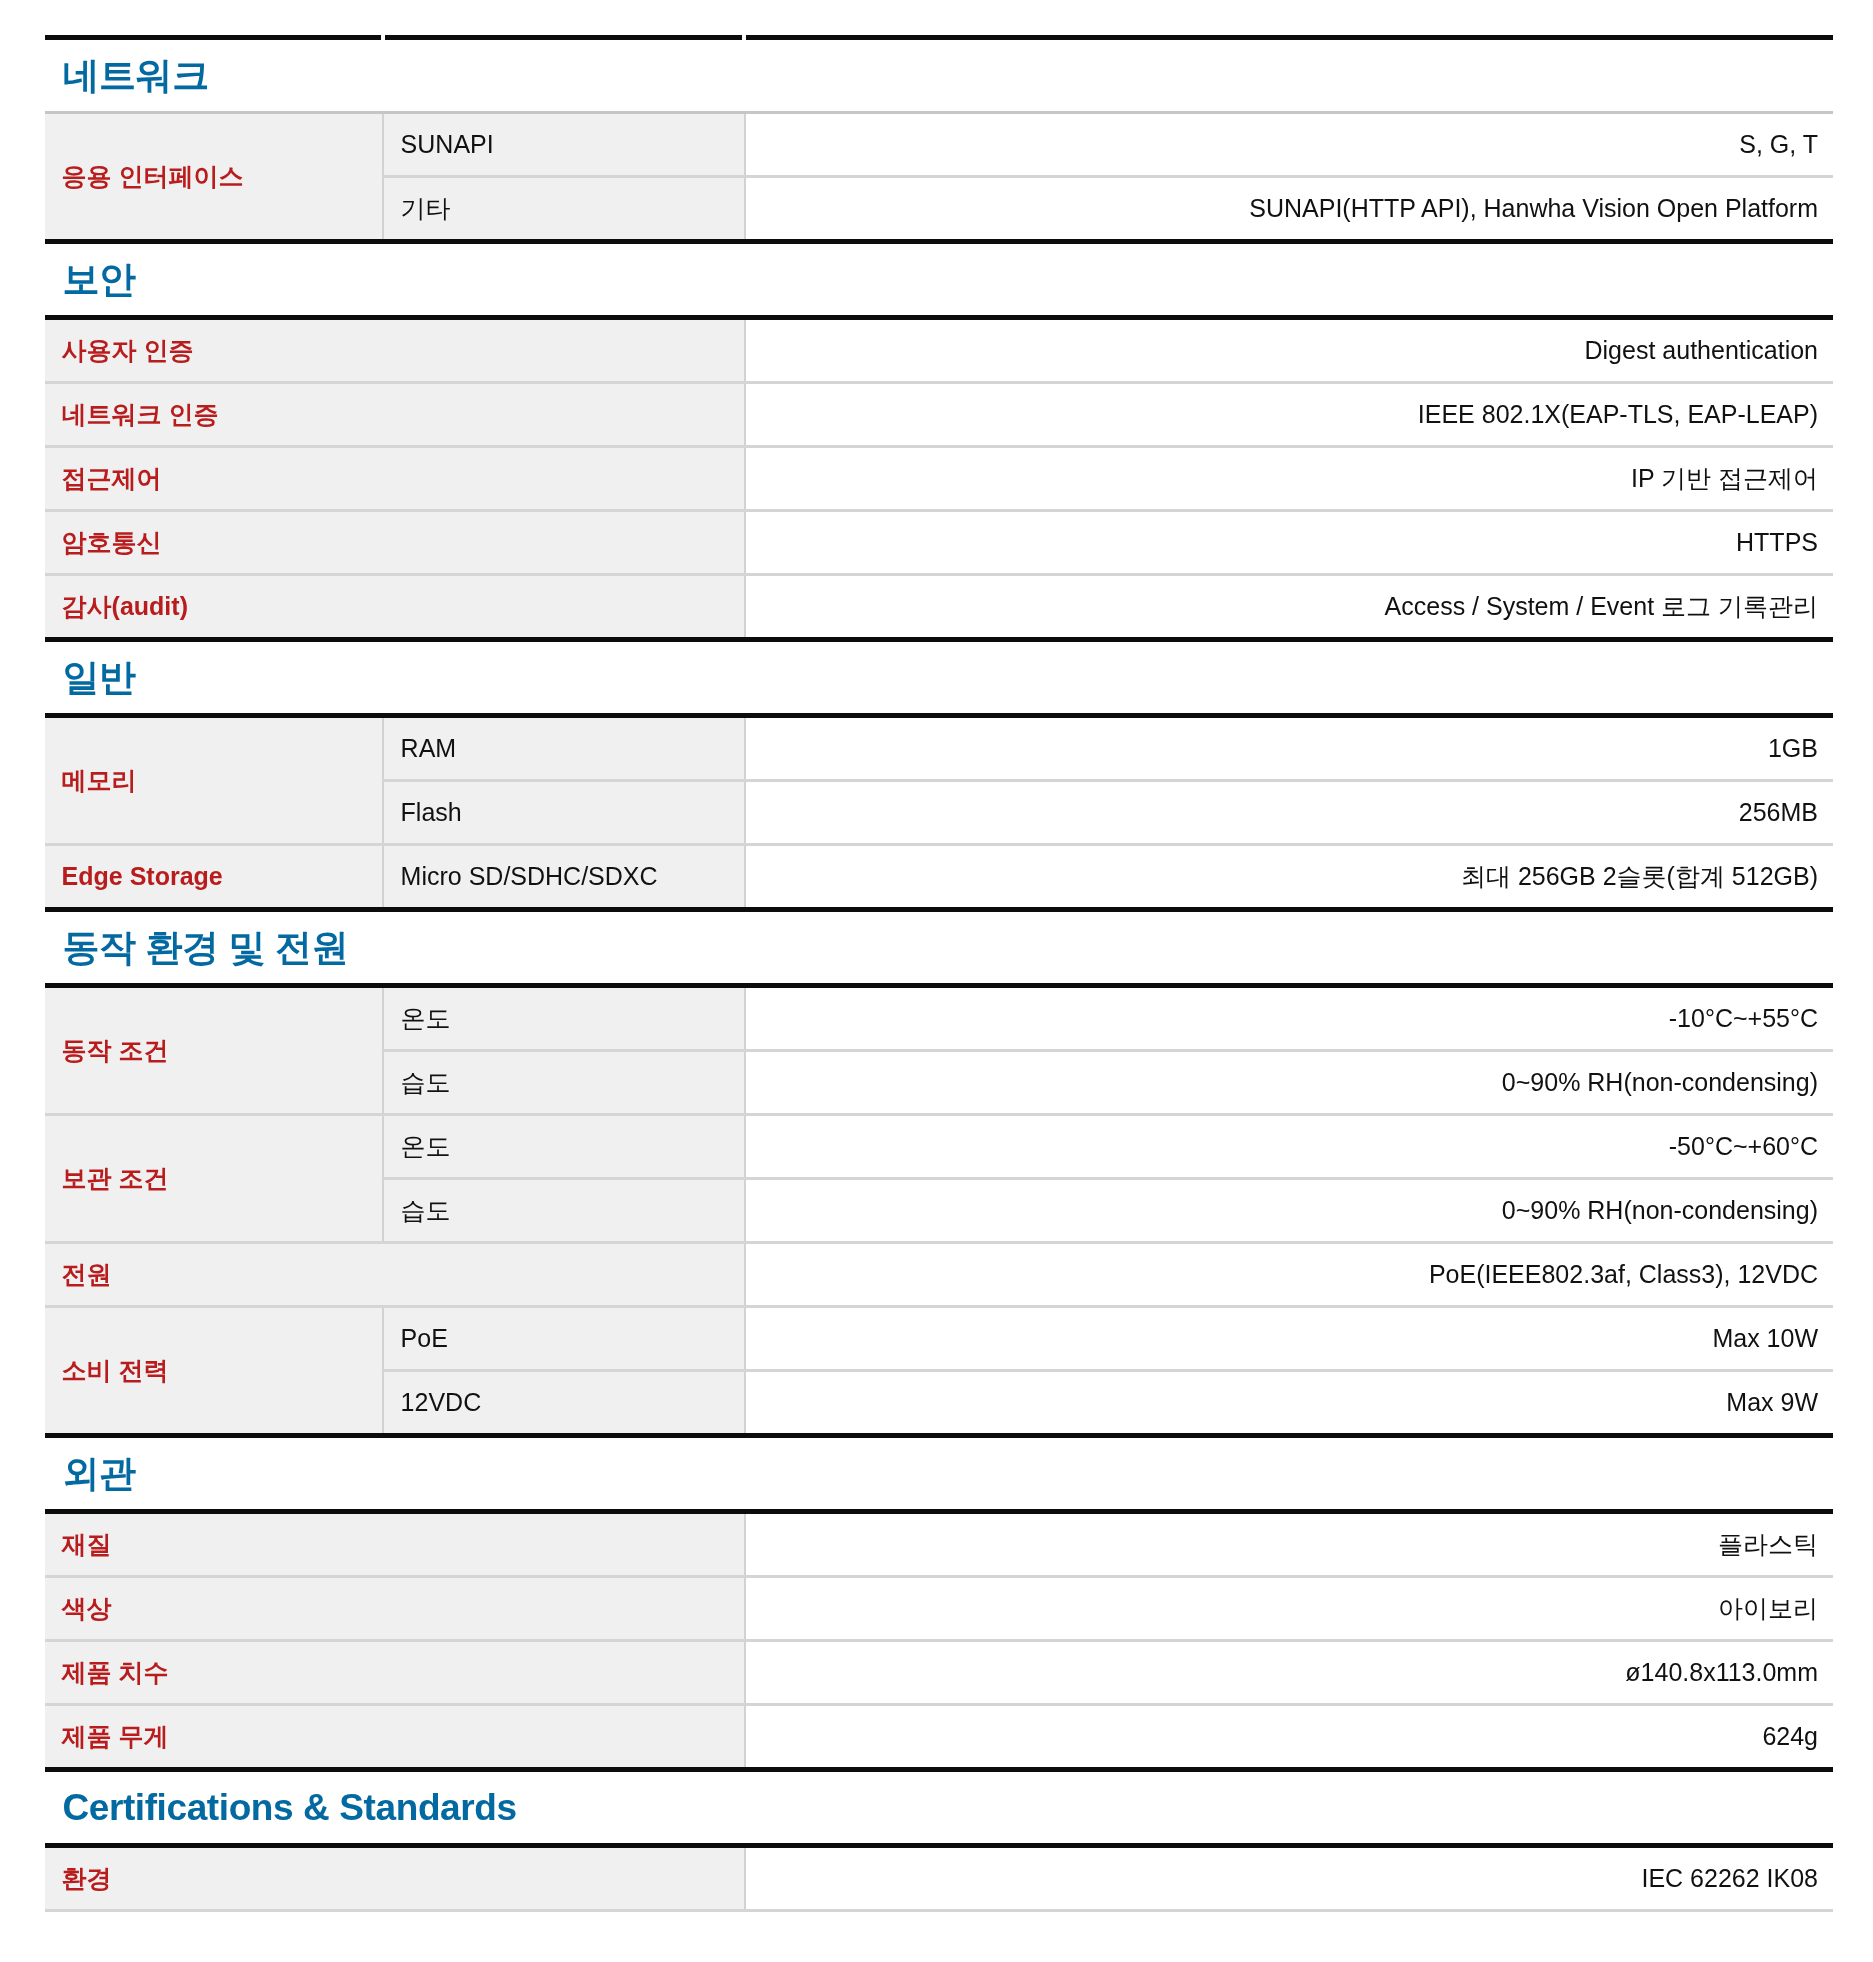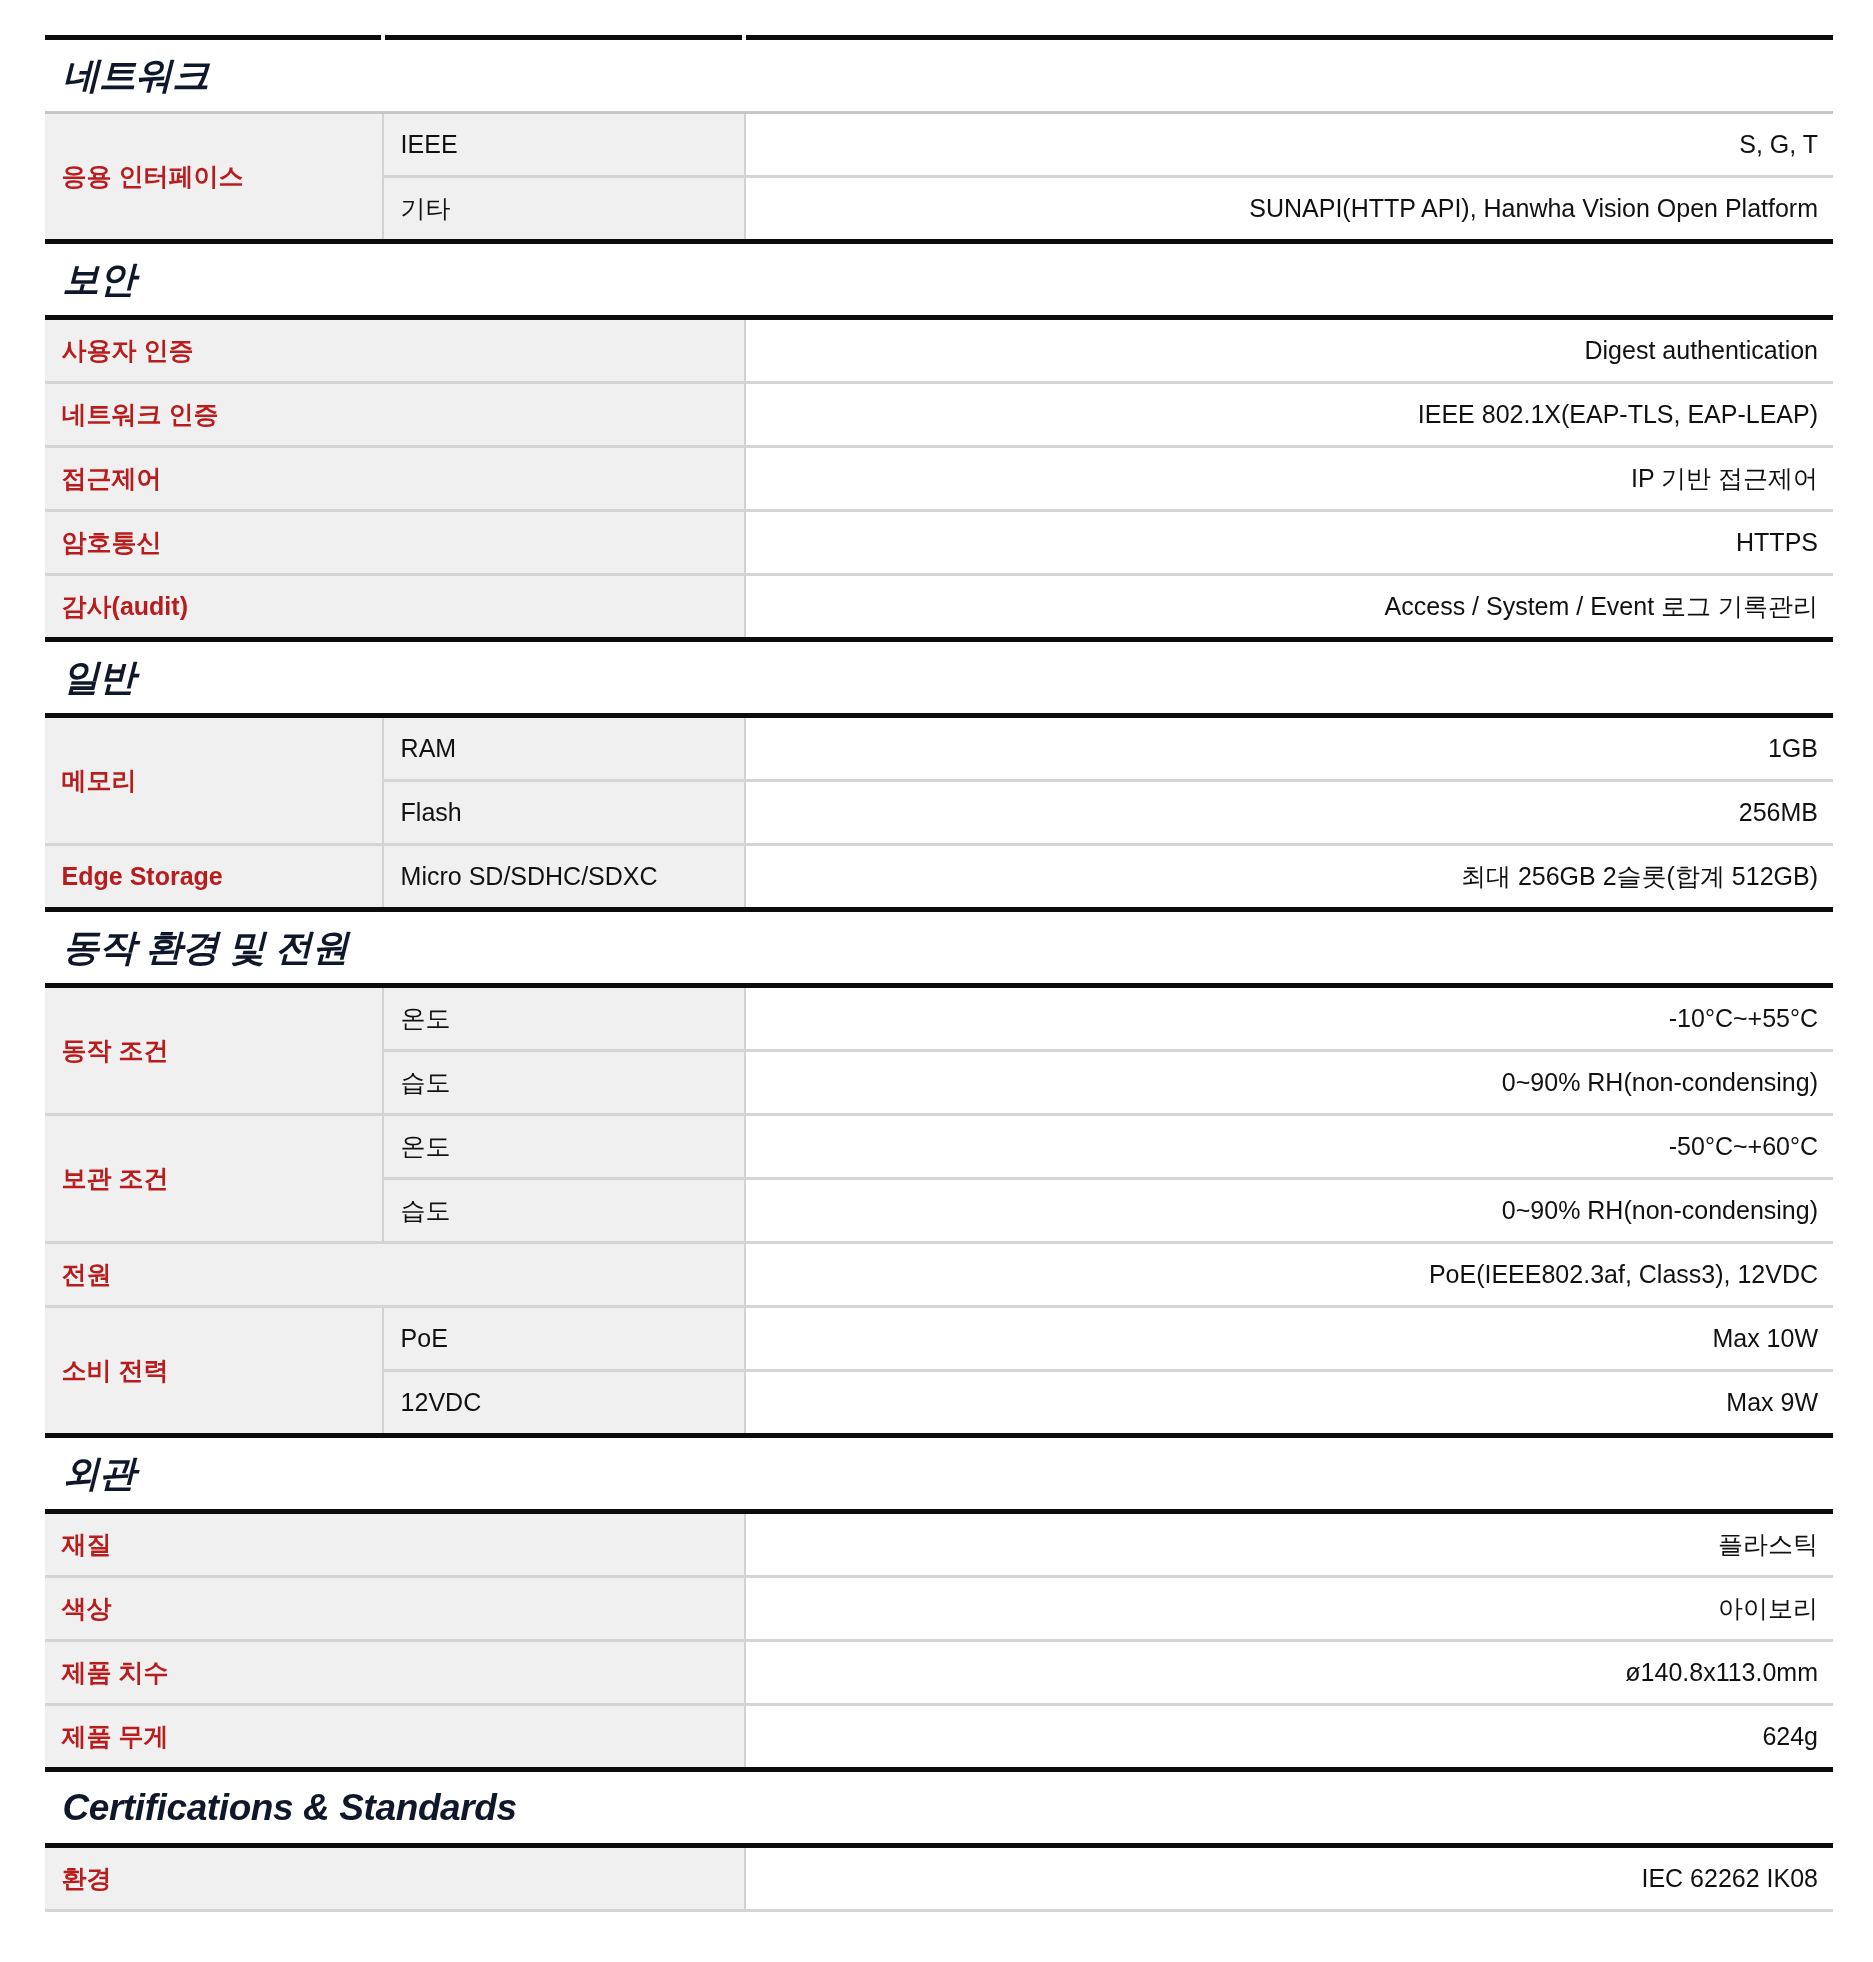--- a/index.html
+++ b/index.html
@@ -26,25 +26,24 @@
       #0c0c0c 0px, #0c0c0c 336px,
       #ffffff 336px, #ffffff 340px,
       #0c0c0c 340px, #0c0c0c 697px,
       #ffffff 697px, #ffffff 701px,
       #0c0c0c 701px, #0c0c0c 100%);
   }
   h2.section-title {
     font-size: 37px;
     line-height: 37px;
     font-weight: bold;
-    color: #0f172a;
+    color: #0369a1;
     margin: 16.6px 0 17.4px 0;
     padding-left: 17.4px;
     letter-spacing: -0.4px;
-    font-style: italic;
   }
   table.spec {
     border-collapse: collapse;
     table-layout: fixed;
     width: 1788px;
     font-size: 25px;
     border-top: 5px solid #0c0c0c;
     border-bottom: 5px solid #0c0c0c;
   }
   table.spec.first {
@@ -93,21 +92,21 @@
   <h2 class="section-title">네트워크</h2>
   <table class="spec first">
     <colgroup>
         <col class="c1">
         <col class="c2">
         <col class="c3">
       </colgroup>
     <tbody>
         <tr>
       <td class="label" rowspan="2">응용 인터페이스</td>
-      <td class="sub">IEEE</td>
+      <td class="sub">SUNAPI</td>
       <td class="value">S, G, T</td>
     </tr>
     <tr>
       <td class="sub">기타</td>
       <td class="value">SUNAPI(HTTP API), Hanwha Vision Open Platform</td>
     </tr>
   </tbody>
     </table>
 
   <h2 class="section-title">보안</h2>

